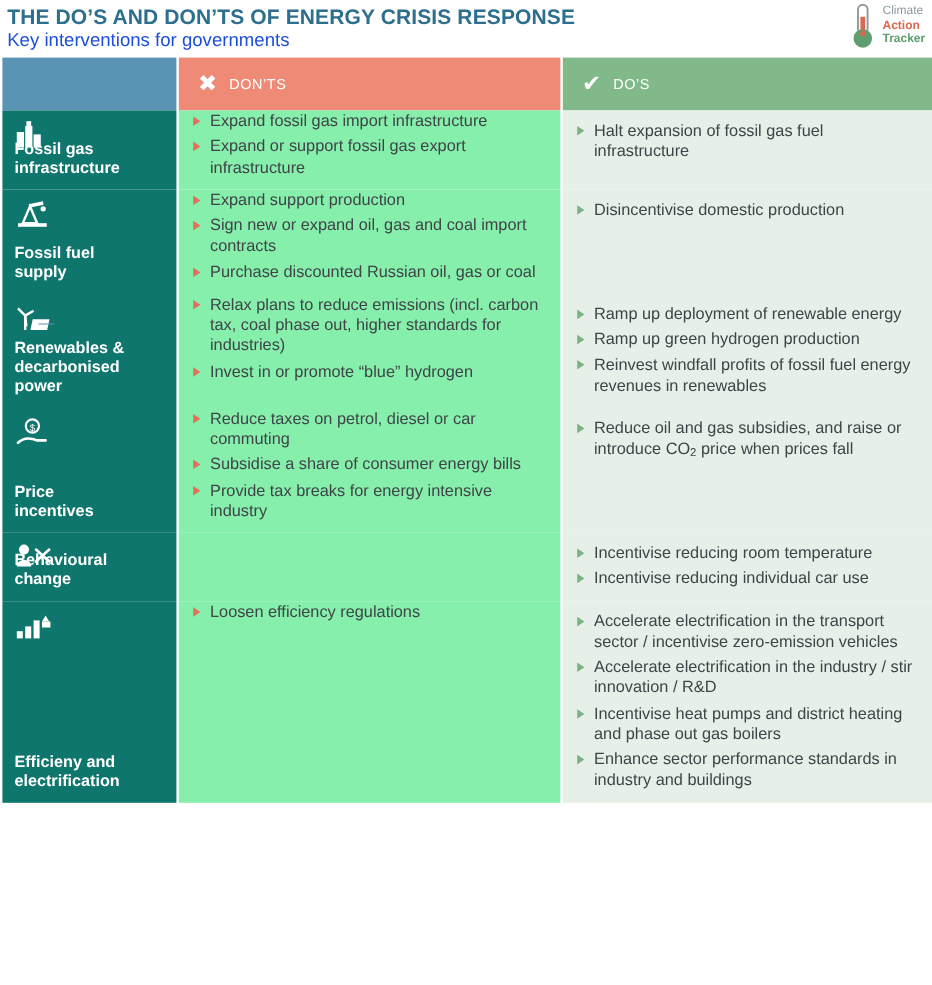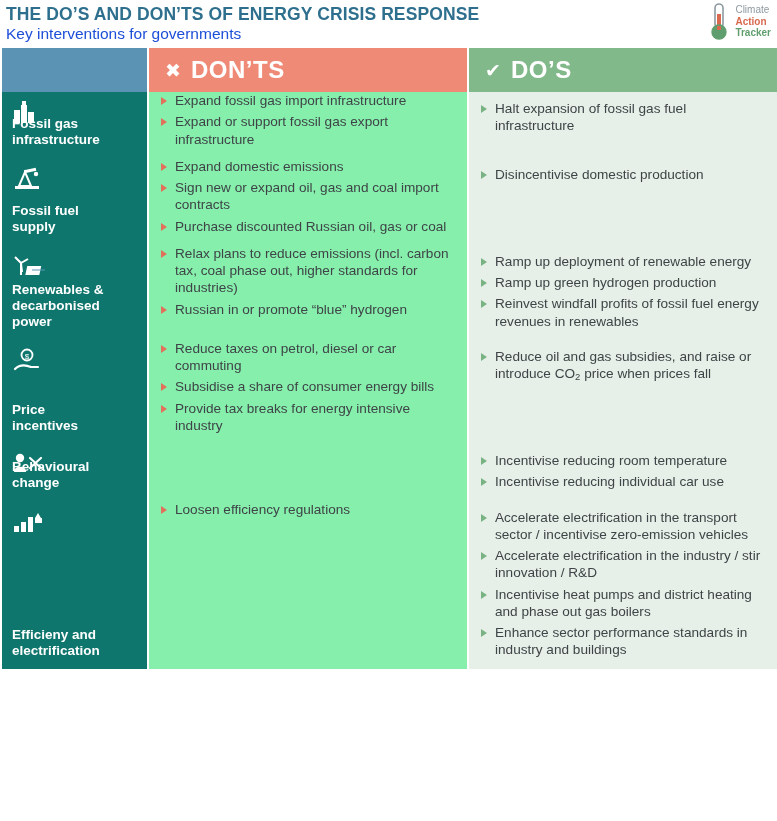--- a/index.html
+++ b/index.html
@@ -25,21 +25,21 @@
     display: flex; align-items: flex-start; gap: 3px;
   }
   .logo-mark { width: 26px; height: 40px; position: relative; }
   .logo-text { font-size: 10px; line-height: 1.15; color: #6f7b82; padding-top: 2px; }
   .logo-text .l1 { color: #8d99a0; }
   .logo-text .l2 { color: #d9694f; font-weight: bold; }
   .logo-text .l3 { color: #5f9e6e; font-weight: bold; }
   .grid { display: grid; grid-template-columns: 145px 318px 310px; gap: 2px; padding: 0 2px; }
 
   .hcell { height: 44px; display: flex; align-items: center; padding-left: 16px; color: #ffffff; }
-  .hcell .htxt { font-size: 24px; font-weight: bold; letter-spacing: 0.5px; }
+  .hcell .htxt { font-size: 12px; font-weight: normal; letter-spacing: 0.5px; }
   .h-blank { background: #5b93b5; }
   .h-dont { background: #ef8a77; }
   .h-do { background: #82b98a; }
   .h-ico { display: inline-block; width: 26px; font-size: 19px; }
 
   .rowcat {
     background: #0f766e; color: #ffffff; position: relative;
     padding: 8px 10px 10px 10px; display: flex; flex-direction: column;
     justify-content: flex-end;
   }
@@ -134,21 +134,21 @@
           <span class="icon"><svg width="32" height="26" viewBox="0 0 32 26">
               <rect x="3" y="20" width="24" height="3" fill="#ffffff"></rect>
               <path d="M7 20 L13 6 L19 20 Z" fill="none" stroke="#ffffff" stroke-width="2"></path>
               <rect x="12" y="3" width="12" height="3" fill="#ffffff" transform="rotate(-12 18 4)"></rect>
               <circle cx="24" cy="8" r="2.2" fill="#ffffff"></circle>
             </svg></span>
           <div class="catlabel">Fossil fuel<br>supply</div>
         </div>
         <div class="cell-dont">
           <ul class="items">
-            <li>Expand domestic emissions</li>
+            <li>Expand support production</li>
             <li>Sign new or expand oil, gas and coal import contracts</li>
             <li>Purchase discounted Russian oil, gas or coal</li>
           </ul>
         </div>
         <div class="cell-do">
           <ul class="items">
             <li>Disincentivise domestic production</li>
           </ul>
         </div>
       </div>
@@ -158,21 +158,21 @@
               <path d="M9 22 L9 10" stroke="#ffffff" stroke-width="2"></path>
               <path d="M9 10 L3 4 M9 10 L16 6 M9 10 L10 19" stroke="#ffffff" stroke-width="2" fill="none"></path>
               <rect x="18" y="13" width="14" height="9" fill="#ffffff" transform="skewX(-12)"></rect>
               <line x1="20" y1="17" x2="33" y2="17" stroke="#5b93b5" stroke-width="1"></line>
             </svg></span>
           <div class="catlabel">Renewables &amp;<br>decarbonised<br>power</div>
         </div>
         <div class="cell-dont">
           <ul class="items">
             <li>Relax plans to reduce emissions (incl. carbon tax, coal phase out, higher standards for industries)</li>
-            <li>Russian in or promote “blue” hydrogen</li>
+            <li>Invest in or promote “blue” hydrogen</li>
           </ul>
         </div>
         <div class="cell-do">
           <ul class="items">
             <li>Ramp up deployment of renewable energy</li>
             <li>Ramp up green hydrogen production</li>
             <li>Reinvest windfall profits of fossil fuel energy revenues in renewables</li>
           </ul>
         </div>
       </div>

